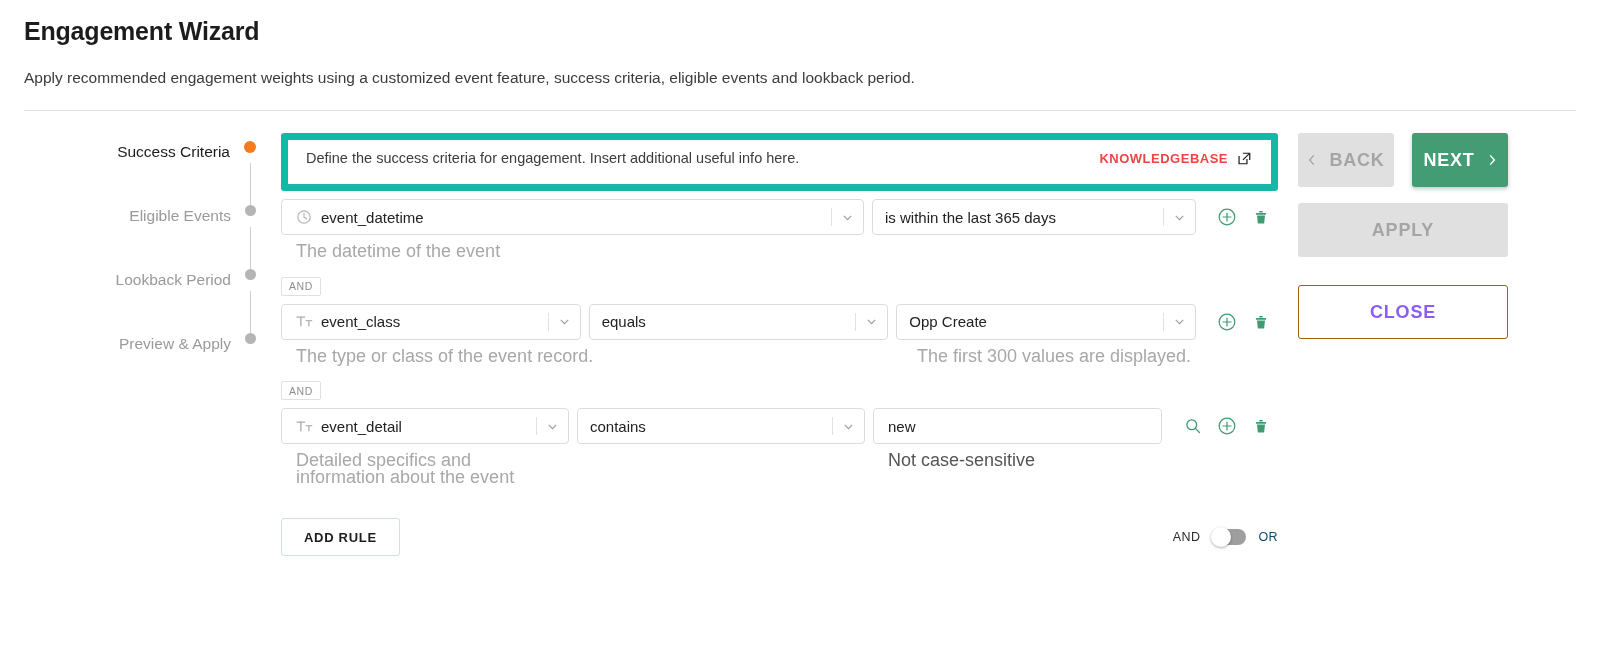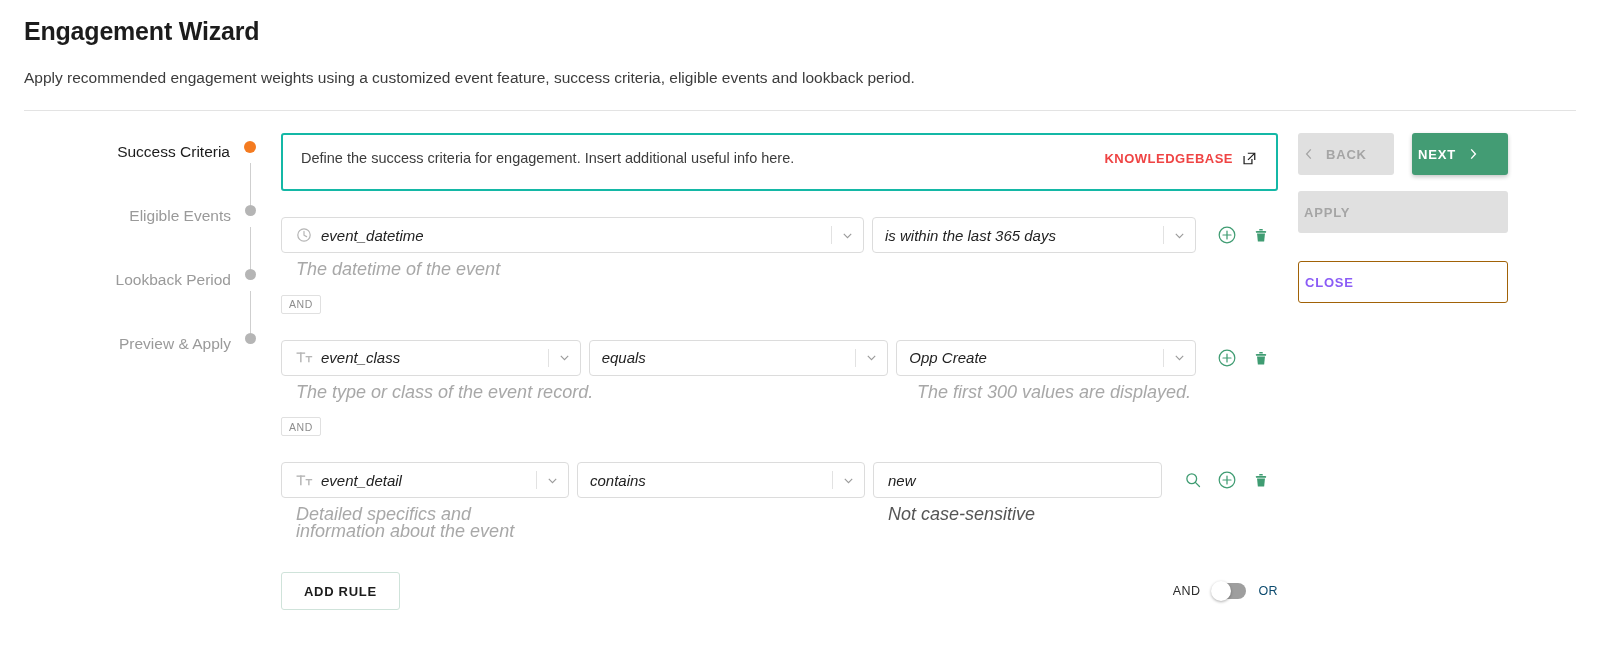--- a/index.html
+++ b/index.html
@@ -81,21 +81,21 @@
 
   
   .rules-col {
     flex: 1 1 auto;
     padding-left: 25px;
     padding-right: 20px;
     max-width: 1042px;
   }
 
   .info-banner {
-    border: 2px solid #14b8a6;
+    border: 7px solid #14b8a6;
     border-radius: 3px;
     height: 58px;
     display: flex;
     align-items: center;
     padding: 0 19px 8px 18px;
     background: #fff;
   }
   .info-banner-text {
     font-size: 14.5px;
     color: #3c3c3c;
@@ -108,21 +108,21 @@
     font-size: 13px;
     font-weight: bold;
     letter-spacing: 0.5px;
     color: #ef4444;
     cursor: pointer;
     white-space: nowrap;
   }
   .kb-link svg { display: block; }
 
   
-  .rule-block { margin-top: 26px; font-style: italic; }
+  .rule-block { margin-top: 8px; }
   .rule-row {
     display: flex;
     align-items: center;
     gap: 0;
   }
   .field {
     height: 36px;
     border: 1px solid #dcdcdc;
     border-radius: 4px;
     background: #fff;
@@ -265,28 +265,29 @@
     padding-right: 50px;
     padding-top: 0;
   }
   .action-row-top {
     display: flex;
     gap: 18px;
   }
   .btn {
     border: none;
     border-radius: 3px;
-    height: 42px;
-    font-size: 13px;
+    height: 54px;
+    font-size: 18px;
     font-weight: bold;
     letter-spacing: 0.8px;
     cursor: pointer;
     font-family: "Liberation Sans", sans-serif;
     display: flex;
     align-items: center;
+    justify-content: center;
     gap: 12px;
   }
   .btn-back {
     flex: 1 1 50%;
     background: #e0e0e0;
     color: #a5a5a5;
     cursor: default;
   }
   .btn-next {
     flex: 1 1 50%;

